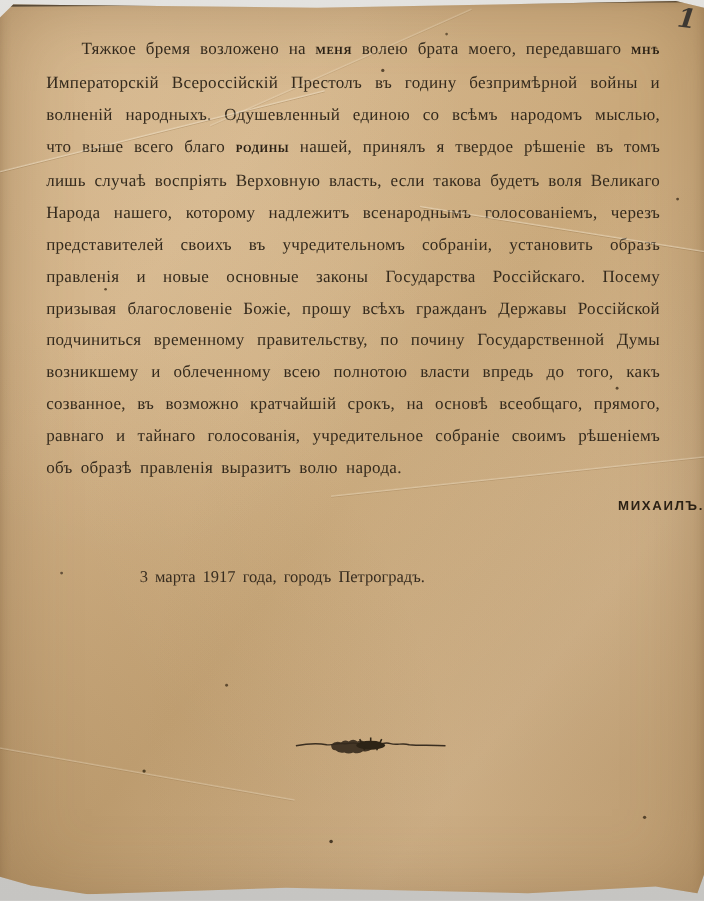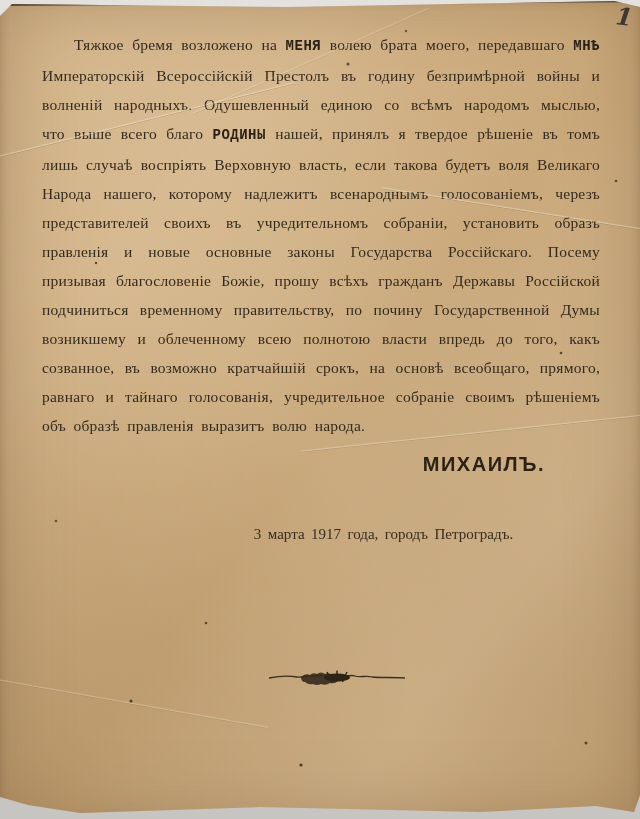--- a/index.html
+++ b/index.html
@@ -65,40 +65,38 @@
     margin: 30px 40px 0 42px;
     font-size: 15.5px;
     line-height: 29px;
     text-align: justify;
     text-indent: 32px;
     word-spacing: 0.22em;
     letter-spacing: 0.015em;
     color: #342a1d;
   }
   .doc-body .bold-word {
-    font-family: Liberation Mono, monospace;
+    font-family: Liberation Serif, serif;
     font-weight: 700;
-    font-size: 14px;
+    font-size: 10px;
     letter-spacing: 0.5px;
     color: #2b2115;
   }
   .signature {
     margin-top: 13px;
-    padding-right: 95px;
     text-align: right;
     font-family: "Liberation Sans", "DejaVu Sans", sans-serif;
     font-weight: 700;
-    font-size: 20px;
+    font-size: 12px;
     letter-spacing: 1.5px;
     color: #2b2115;
   }
   .dateline {
     margin-top: 50px;
     padding-left: 104px;
-    text-align: center;
     font-size: 15px;
     word-spacing: 0.18em;
     color: #372c1f;
     margin-left: 23px;
   }
   .ornament {
     position: absolute;
     left: 267px; top: 668px;
     width: 140px; height: 18px;
   }

